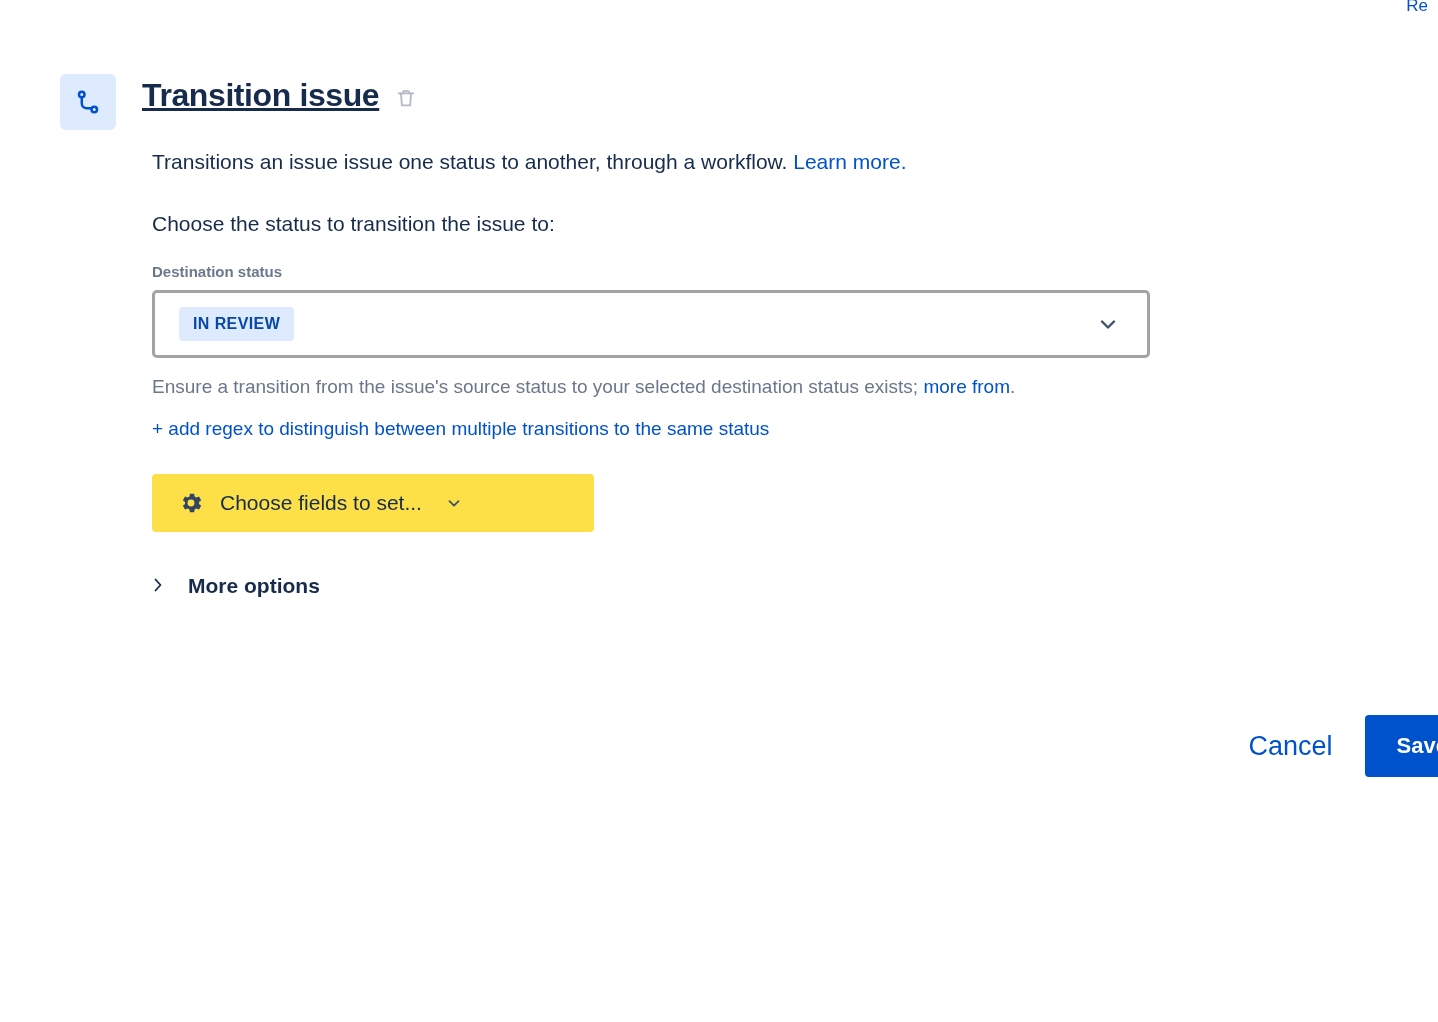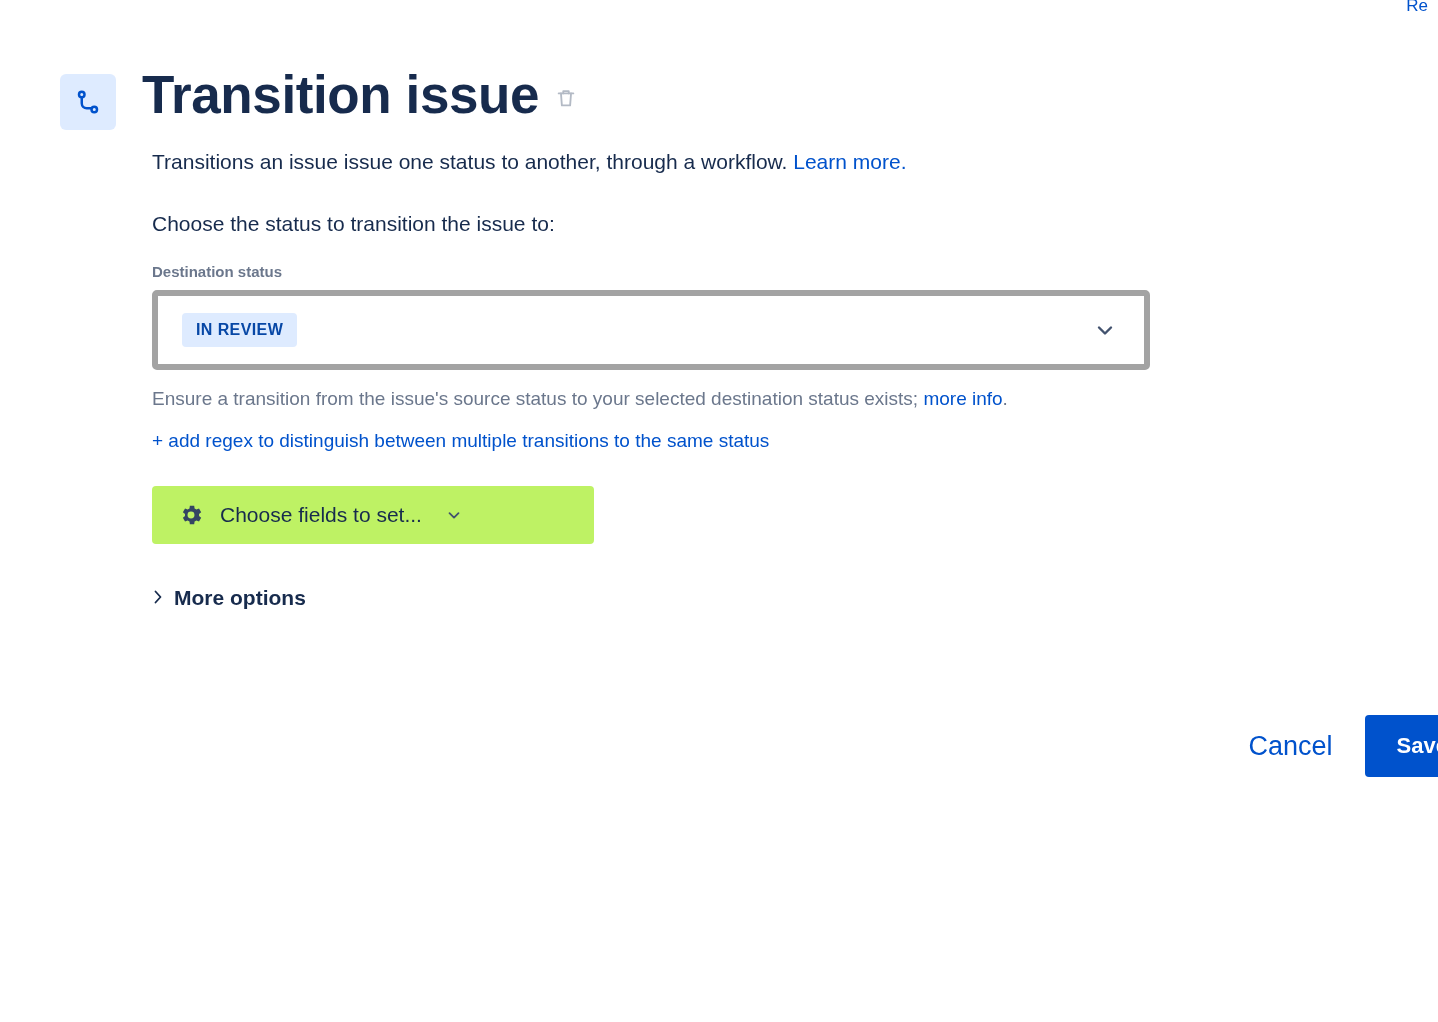--- a/index.html
+++ b/index.html
@@ -52,26 +52,27 @@
   }
 
   .title-block {
     display: flex;
     align-items: center;
     gap: 14px;
     height: 70px;
   }
 
   h1.page-title {
-    font-size: 53px;
+    font-size: 32px;
     line-height: 48px;
     font-weight: 700;
     letter-spacing: -0.4px;
     margin: 0;
     color: #172b4d;
+    text-decoration: underline;
   }
 
   .trash-icon {
     display: inline-flex;
     align-items: center;
     justify-content: center;
     width: 26px;
     height: 30px;
     margin-top: 6px;
     cursor: pointer;
@@ -105,23 +106,23 @@
 
   .field-label {
     font-size: 15px;
     font-weight: 700;
     color: #6b778c;
     margin-bottom: 10px;
   }
 
   .select-box {
     width: 998px;
-    height: 80px;
+    height: 68px;
     box-sizing: border-box;
-    border: 6px solid #a3a3a3;
+    border: 3px solid #a3a3a3;
     border-radius: 5px;
     background: #ffffff;
     display: flex;
     align-items: center;
     padding: 0 16px 0 24px;
     cursor: pointer;
   }
 
   .status-lozenge {
     background: #deebff;
@@ -161,21 +162,21 @@
     text-decoration: none;
     cursor: pointer;
     width: fit-content;
   }
 
   .fields-btn {
     margin-top: 32px;
     height: 58px;
     width: 442px;
     box-sizing: border-box;
-    background: #bef264;
+    background: #fde047;
     border: none;
     border-radius: 4px;
     display: flex;
     align-items: center;
     gap: 16px;
     padding: 0 20px 0 26px;
     cursor: pointer;
     font-family: "Liberation Sans", sans-serif;
   }
 
@@ -198,21 +199,21 @@
     display: flex;
     align-items: center;
     justify-content: center;
     margin-left: 6px;
   }
 
   .more-options {
     margin-top: 42px;
     display: flex;
     align-items: center;
-    gap: 10px;
+    gap: 24px;
     cursor: pointer;
     width: fit-content;
   }
 
   .more-options-label {
     font-size: 21px;
     font-weight: 700;
     color: #172b4d;
   }
 
@@ -299,21 +300,21 @@
       <span class="select-spacer"></span>
       <span class="chevron-big">
         <svg width="24" height="24" viewBox="0 0 24 24" fill="none" stroke="#42526e" stroke-width="2.4" stroke-linecap="round" stroke-linejoin="round">
           <path d="M6 9.5l6 6 6-6"></path>
         </svg>
       </span>
     </div>
 
     <div class="helper">
       <span>Ensure a transition from the issue's source status to your selected destination status exists;</span>
-      <a class="link">more info</a><span>.</span>
+      <a class="link">more from</a><span>.</span>
     </div>
 
     <a class="regex-link">+ add regex to distinguish between multiple transitions to the same status</a>
 
     <button class="fields-btn">
       <span class="gear">
         <svg width="26" height="26" viewBox="0 0 24 24" fill="#344563">
           <path d="M19.4 13a7.6 7.6 0 0 0 .05-1 7.6 7.6 0 0 0-.05-1l2-1.6-2-3.4-2.4 1a7.4 7.4 0 0 0-1.7-1l-.35-2.5h-4l-.35 2.5c-.6.25-1.17.58-1.7 1l-2.4-1-2 3.4 2 1.6a7.6 7.6 0 0 0 0 2l-2 1.6 2 3.4 2.4-1c.53.42 1.1.75 1.7 1l.35 2.5h4l.35-2.5c.6-.25 1.17-.58 1.7-1l2.4 1 2-3.4zM12 15.2A3.2 3.2 0 1 1 15.2 12 3.2 3.2 0 0 1 12 15.2z"></path>
         </svg>
       </span>

